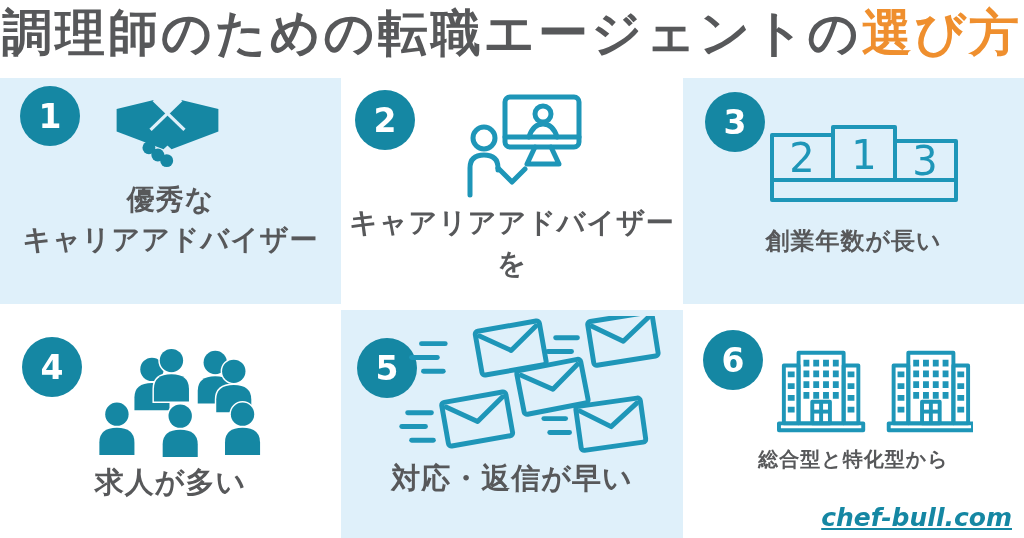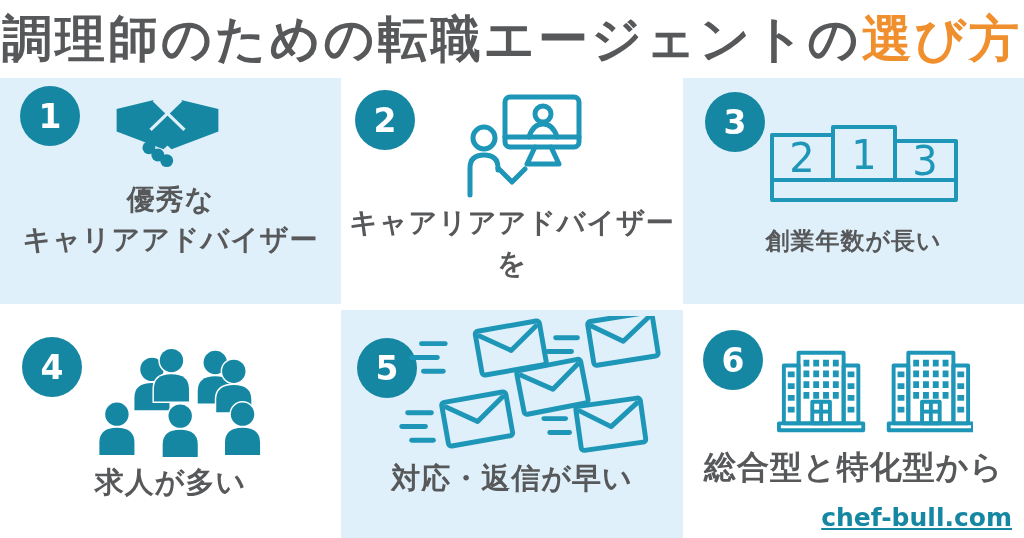--- a/index.html
+++ b/index.html
@@ -1,21 +1,21 @@
 <!DOCTYPE html>
 <html style="--teal: #1587a3; --icon-stroke: #1e96b8; --lightblue: #dff0fa; --gray: #57585a; --orange: #ef8f2e; --white: #ffffff;"><head>
 <meta charset="utf-8">
 <style>
   * { margin:0; padding:0; box-sizing:border-box; }
   html,body { background:#fff; }
   body { width:1024px; height:538px; font-family:"DejaVu Sans","Liberation Sans",sans-serif; overflow:hidden; }
   .page { position:relative; width:1024px; height:538px; background:var(--white,#ffffff); overflow:hidden; }
 
   .header { position:absolute; top:0; left:0; width:1024px; height:78px;
-            display:flex; align-items:center; justify-content:center; }
+            display:flex; justify-content:center; }
   .title { font-size:50px; font-weight:bold; color:var(--gray,#57585a);
            letter-spacing:3px; white-space:nowrap; }
   .title .hl { color:var(--orange,#ef8f2e); }
 
   .card { position:absolute; }
   .card.blue { background:var(--lightblue,#dff0fa); }
   #c1 { left:0px;   top:78px;  width:341px; height:226px; }
   #c2 { left:341px; top:78px;  width:342px; height:226px; }
   #c3 { left:683px; top:78px;  width:341px; height:226px; }
   #c4 { left:0px;   top:310px; width:341px; height:228px; }
@@ -41,25 +41,25 @@
   #c5 .icon { left:58px;  top:6px;   width:270px; height:148px; }
   #c6 .icon { left:94px;  top:36px;  width:196px; height:92px; }
 
   .ctext { position:absolute; left:0; width:100%; text-align:center;
            font-weight:bold; color:var(--gray,#57585a); letter-spacing:1px; }
   #c1 .ctext { top:102px; font-size:28px; line-height:40px; }
   #c2 .ctext { top:124px; font-size:28px; line-height:41px;text-align:center; }
   #c3 .ctext { top:143px; font-size:24px; line-height:40px; }
   #c4 .ctext { top:152px; font-size:29px; line-height:40px; }
   #c5 .ctext { top:148px; font-size:29px; line-height:40px; }
-  #c6 .ctext { top:136px; font-size:32px; line-height:42px; }
+  #c6 .ctext { top:128px; font-size:20px; line-height:42px; }
 
   .footer-link { position:absolute; right:12px; bottom:6px; font-size:25px;
                  font-weight:bold; color:var(--teal,#1587a3);
-                 text-decoration:underline; cursor:pointer; }
+                 text-decoration:underline; cursor:pointer;font-style:italic; }
 
   
   .fill-teal   { fill:var(--teal,#1587a3); }
   .stroke-icon { stroke:var(--icon-stroke,#1e96b8); }
   .sep-line    { stroke:var(--lightblue,#dff0fa); }
   .fill-icon   { fill:var(--icon-stroke,#1e96b8); }
   .env-body    { fill:var(--lightblue,#dff0fa); }
   .podium-num  { fill:var(--icon-stroke,#1e96b8); font-family:"DejaVu Sans",sans-serif;
                  font-size:40px; }
 </style>

